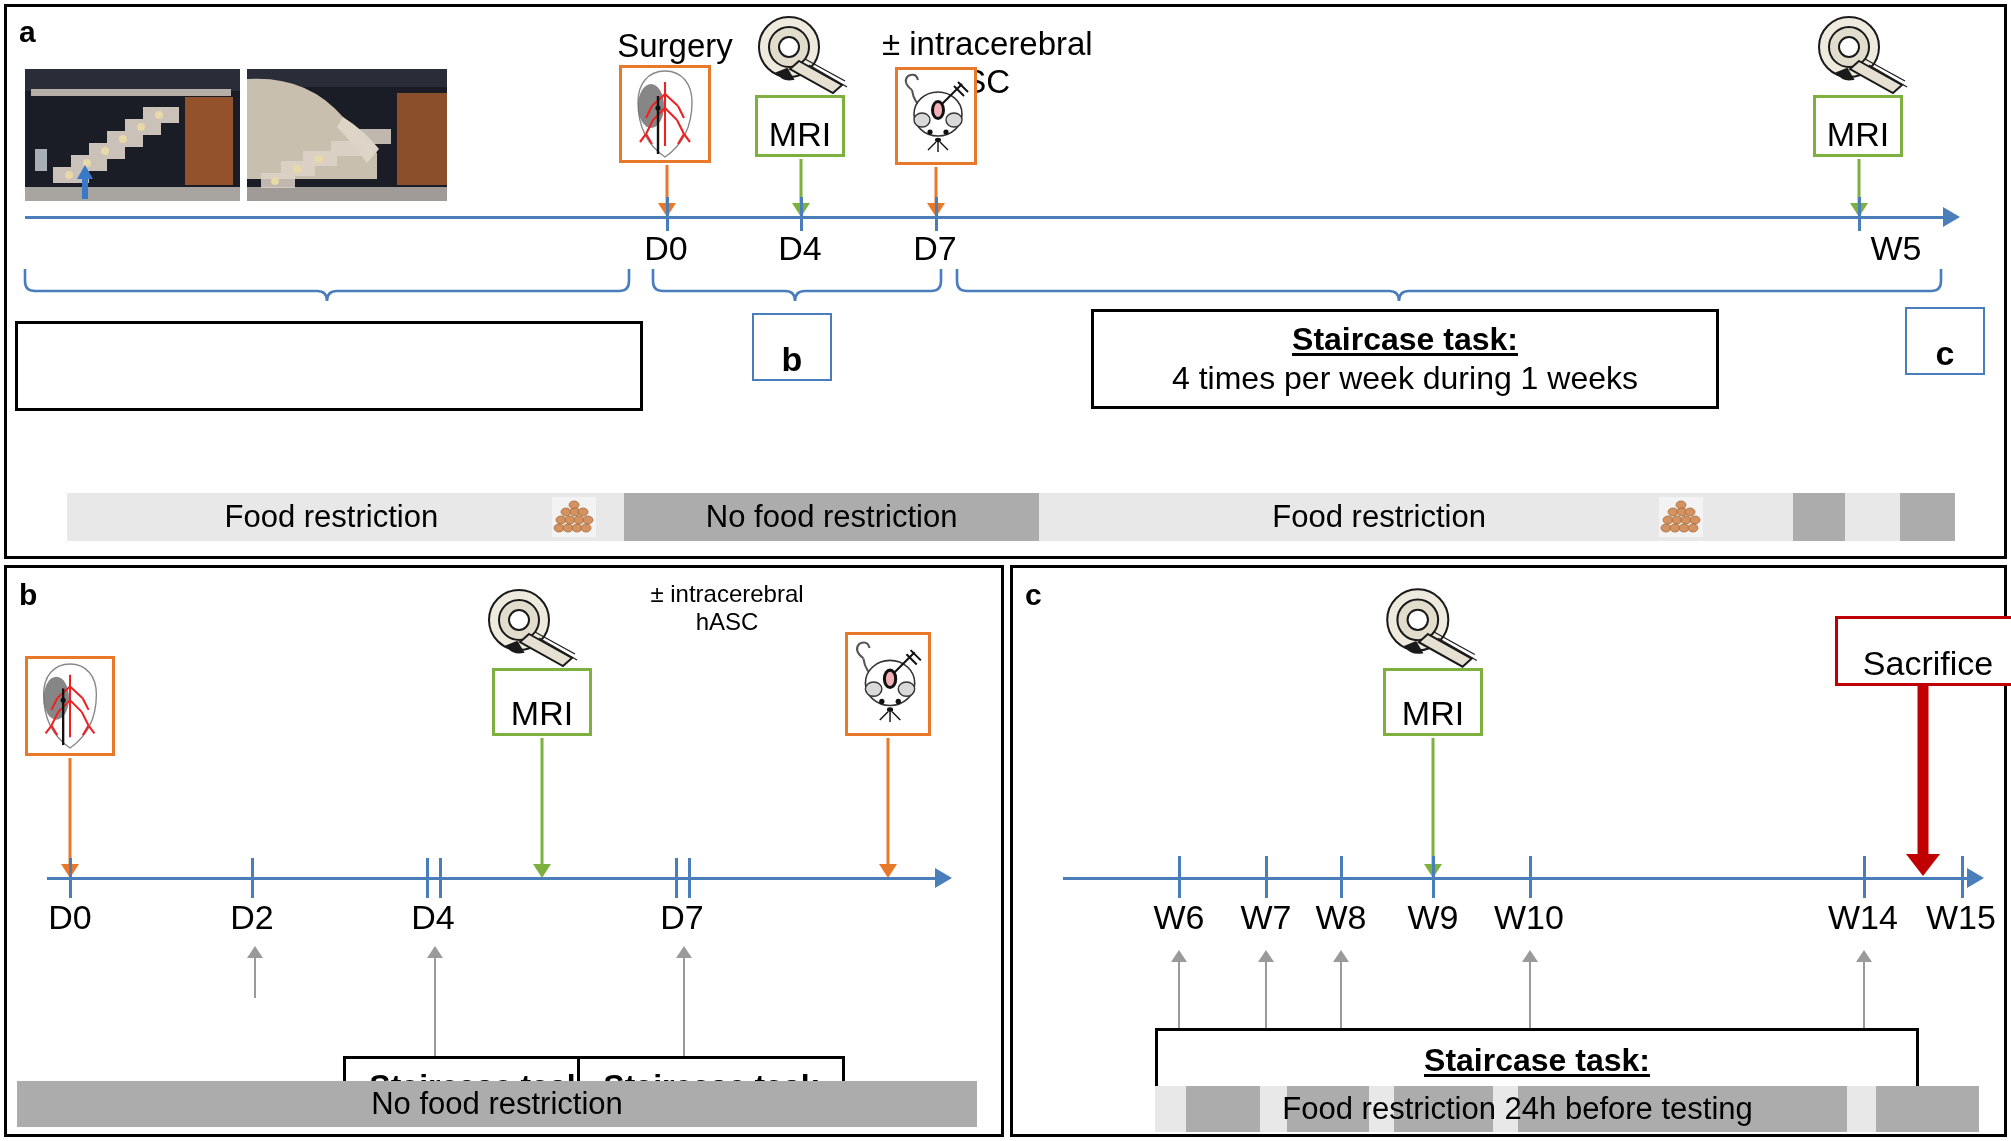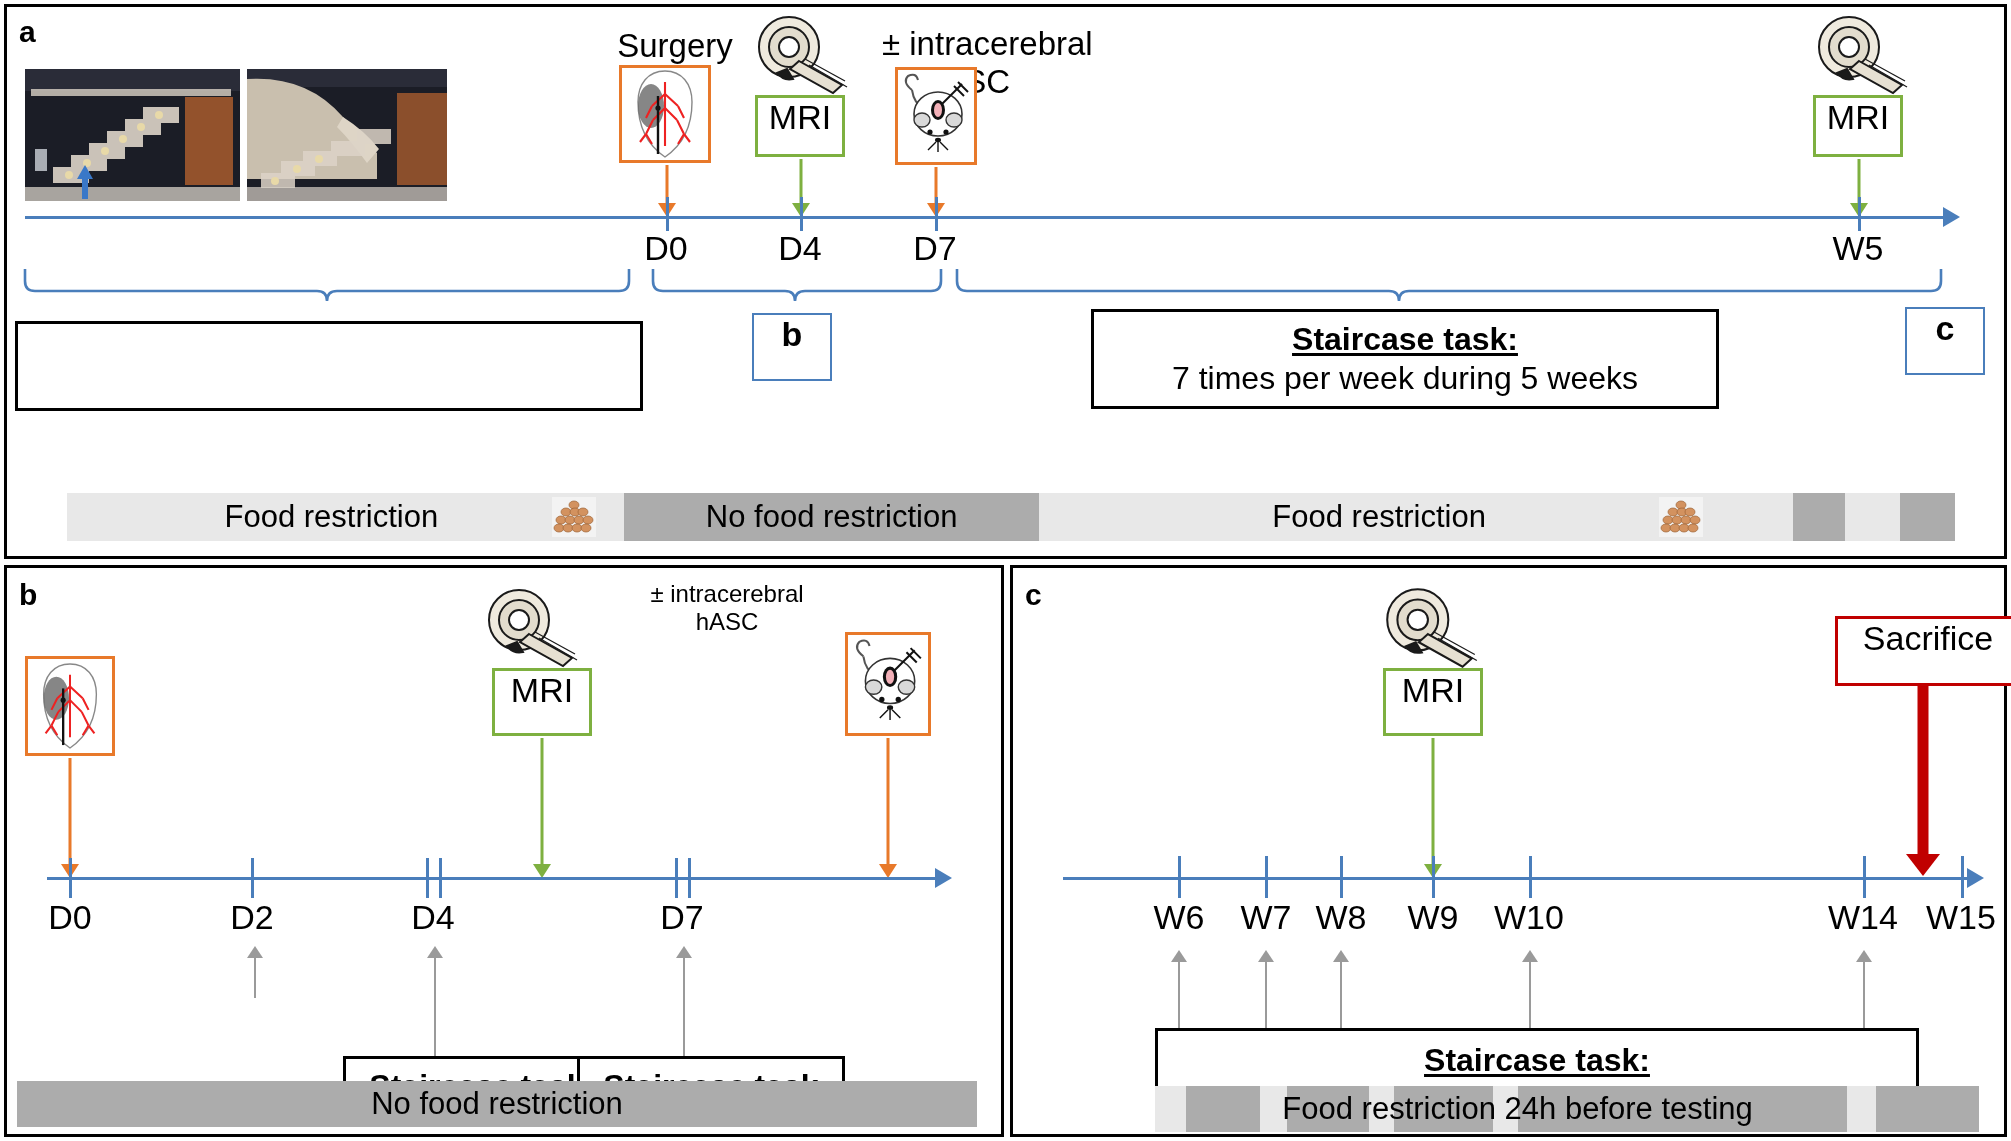--- a/index.html
+++ b/index.html
@@ -97,21 +97,21 @@
     border-left: 8px solid transparent;
     border-right: 8px solid transparent;
     border-bottom: 12px solid #9a9a9a;
   }
 
   
   .label-box {
     position: absolute;
     background: #fff;
     display: flex;
-    align-items: flex-start;
+    align-items: flex-end;
     justify-content: center;
     font-size: 34px;
     color: #000;
     font-family: "Liberation Sans", sans-serif;
   }
   .box-green  { border: 3px solid #7eb040; }
   .box-orange { border: 3px solid #e8792a; }
   .box-red    { border: 3px solid #c00000; }
   .box-blue   { border: 2px solid #4a7ebb; }
 
@@ -345,42 +345,42 @@
     <div class="axis-arrowhead" style="left:1936px; top:200px;"></div>
 
     <div class="tick" style="left:659px; top:190px; height:34px;"></div>
     <div class="tick" style="left:793px; top:190px; height:34px;"></div>
     <div class="tick" style="left:928px; top:190px; height:34px;"></div>
     <div class="tick" style="left:1851px; top:190px; height:34px;"></div>
 
     <div class="tick-label" style="left:619px; top:222px; width:80px;">D0</div>
     <div class="tick-label" style="left:753px; top:222px; width:80px;">D4</div>
     <div class="tick-label" style="left:888px; top:222px; width:80px;">D7</div>
-    <div class="tick-label" style="left:1811px; top:222px; width:80px;">W5</div>
+    <div class="tick-label" style="left:1849px; top:222px; width:80px;">W5</div>
 
     <svg class="brace" style="left:14px; top:258px;" width="620" height="46">
       <path d="M4,4 L4,16 Q4,26 14,26 L296,26 Q306,26 306,36 Q306,26 316,26 L598,26 Q608,26 608,16 L608,4" fill="none" stroke="#4a7ebb" stroke-width="2.6"></path>
     </svg>
     <svg class="brace" style="left:642px; top:258px;" width="300" height="46">
       <path d="M4,4 L4,16 Q4,26 14,26 L136,26 Q146,26 146,36 Q146,26 156,26 L282,26 Q292,26 292,16 L292,4" fill="none" stroke="#4a7ebb" stroke-width="2.6"></path>
     </svg>
     <svg class="brace" style="left:946px; top:258px;" width="996" height="46">
       <path d="M4,4 L4,16 Q4,26 14,26 L436,26 Q446,26 446,36 Q446,26 456,26 L978,26 Q988,26 988,16 L988,4" fill="none" stroke="#4a7ebb" stroke-width="2.6"></path>
     </svg>
 
     <div class="text-box" style="left:8px; top:314px; width:628px; height:90px;">
     </div>
 
     <div class="label-box box-blue" style="left:745px; top:306px; width:80px; height:68px; font-weight:bold; font-size:34px;">
       <span>b</span>
     </div>
 
     <div class="text-box" style="left:1084px; top:302px; width:628px; height:100px;">
       <div class="bold-underline">Staircase task:</div>
-      <div class="plain-line">7 times per week during 5 weeks</div>
+      <div class="plain-line">4 times per week during 1 weeks</div>
     </div>
 
     <div class="label-box box-blue" style="left:1898px; top:300px; width:80px; height:68px; font-weight:bold; font-size:34px;">
       <span>c</span>
     </div>
 
     <div style="position:absolute; left:60px; top:486px; width:1888px; height:48px;padding-left:28px;">
       <div class="bar-seg bar-light" style="left:0%;    width:29.5%;"></div>
       <div class="bar-seg bar-dark" style="left:29.5%; width:22.0%;"></div>
       <div class="bar-seg bar-light" style="left:51.5%; width:45.0%;"></div>

